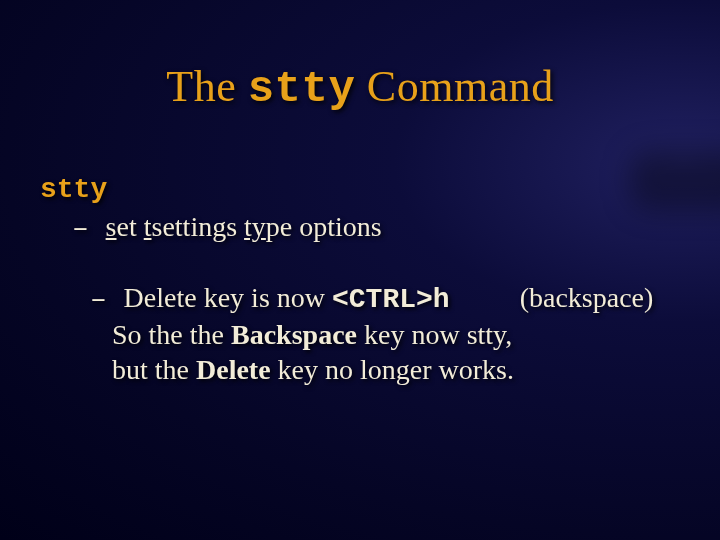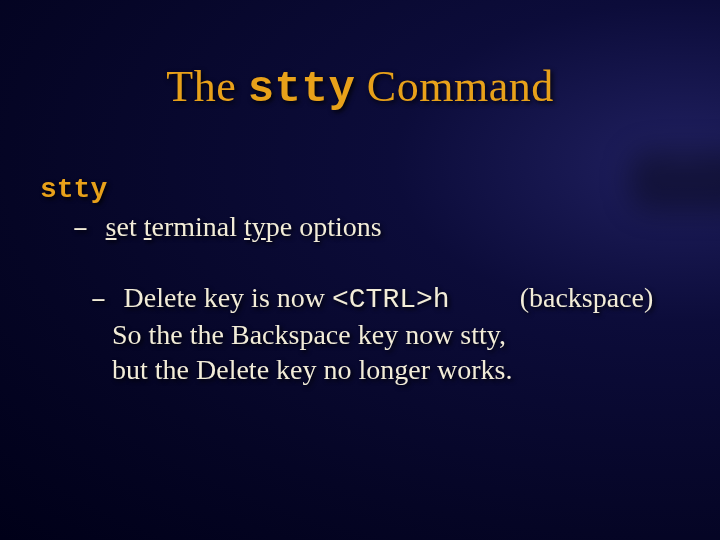--- a/index.html
+++ b/index.html
@@ -58,34 +58,34 @@
     color: #f2ecd8;
     text-shadow: 2px 2px 4px rgba(0,0,0,0.9);
   }
   .mono-yellow {
     font-family: "Courier New", Courier, monospace;
     font-weight: bold;
     color: #e8a11a;
   }
   .mono-white {
     font-family: "Courier New", Courier, monospace;
-    font-weight: normal;
+    font-weight: bold;
     color: #f2ecd8;
     margin-top: 48px;
   }
   .dash-line {
     padding-left: 54px;
     text-indent: -22px;
     margin-bottom: 6px;
   }
   .dash {
     font-family: "Courier New", Courier, monospace;
   }
   .ul { text-decoration: underline; }
-  .bold { font-weight: normal; }
+  .bold { font-weight: bold; }
   .gap { height: 28px; }
   .sub {
     padding-left: 72px;
     text-indent: -22px;
   }
   .cmd-line { margin-bottom: 2px; }
 </style>
 </head>
 <body>
 <div class="slide">
@@ -94,21 +94,21 @@
   <h1 class="title">
     <span>The </span><span class="mono">stty</span><span> Command</span>
   </h1>
 
   <div class="body">
 
     <div class="cmd-line">
       <span class="mono-yellow">stty</span>
     </div>
     <div class="dash-line">
-      <span class="dash">– </span><span class="ul">s</span><span>et </span><span class="ul">t</span><span>erminal </span><span class="ul">ty</span><span>pe options</span>
+      <span class="dash">– </span><span class="ul">s</span><span>et </span><span class="ul">t</span><span>settings </span><span class="ul">ty</span><span>pe options</span>
     </div>
 
 
     <div class="gap"></div>
 
     <div class="sub">
       <span class="dash">– </span><span>Delete key is now  </span><span class="mono-white">&lt;CTRL&gt;h</span><span style="display:inline-block; width:70px;"></span><span>(backspace)</span><br>
       <span>So the the </span><span class="bold">Backspace</span><span> key now stty,</span><br>
       <span>but the </span><span class="bold">Delete</span><span> key no longer works.</span>
     </div>

